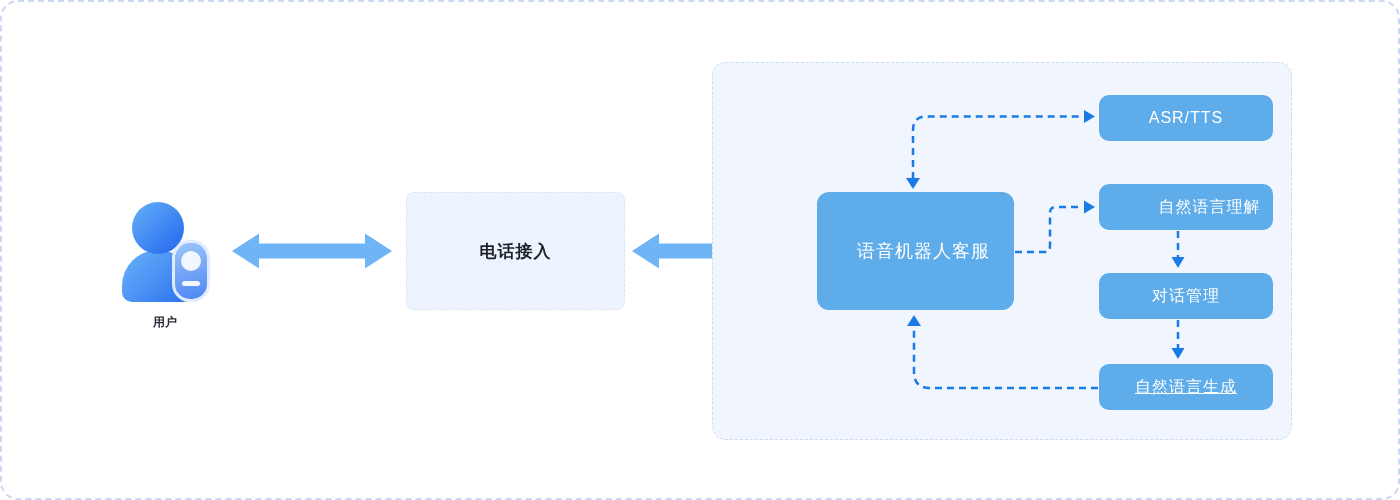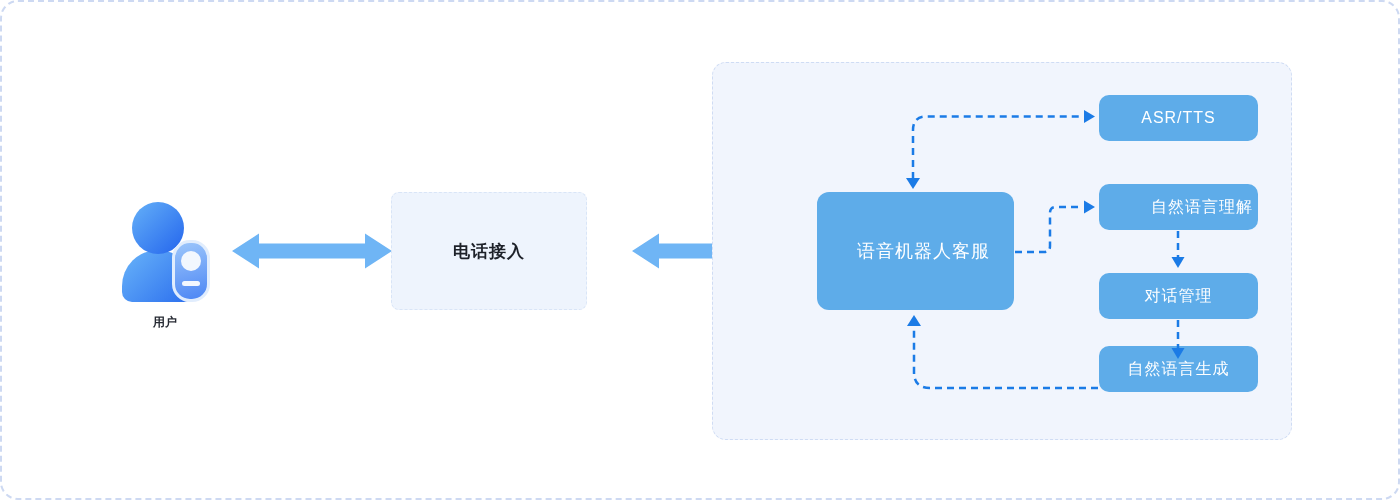--- a/index.html
+++ b/index.html
@@ -47,21 +47,21 @@
     text-align: center; font-size: 12px; font-weight: 600; color: #262a33;
   }
 
   
   .double-arrow { position: absolute; width: 160px; height: 40px; top: 229px; }
   .double-arrow.a1 { left: 230px; }
   .double-arrow.a2 { left: 630px; }
 
   
   .phone-box {
-    position: absolute; left: 389px; top: 190px; width: 196px; height: 118px;
+    position: absolute; left: 404px; top: 190px; width: 219px; height: 118px;
     background: #eef4fd; border: 1px dashed #d9e5f7; border-radius: 8px;
     display: flex; align-items: center; justify-content: center;
     font-size: 17px; font-weight: 600; color: #1d2129; letter-spacing: 1px;
   }
 
   
   .panel {
     position: absolute; left: 710px; top: 60px; width: 580px; height: 378px;
     background: #f1f5fd; border: 1px dashed #cfdcf4; border-radius: 14px;
   }
@@ -70,27 +70,27 @@
   .node {
     position: absolute; background: #5eace9; color: #ffffff;
     display: flex; align-items: center; justify-content: center;
     letter-spacing: 1px;
   }
   .main-node {
     left: 815px; top: 190px; width: 197px; height: 118px;
     border-radius: 12px; font-size: 18px; font-weight: 500; padding-left: 16px;
   }
   .module-node {
-    left: 1097px; width: 159px; height: 46px;
+    left: 1097px; width: 174px; height: 46px;
     border-radius: 10px; font-size: 16px; font-weight: 400;
   }
   .module-0 { top: 93px; }
   .module-1 { top: 182px; padding-left: 47px; }
   .module-2 { top: 271px; align-items: center; }
-  .module-3 { top: 344px; }
+  .module-3 { top: 362px; text-decoration: underline; }
 
   
   .connectors {
     position: absolute; left: 0; top: 0; width: 1400px; height: 500px;
     pointer-events: none;
   }
   .connectors path.line {
     fill: none; stroke: #1b7be6; stroke-width: 2.5;
     stroke-dasharray: 7 5;
   }

